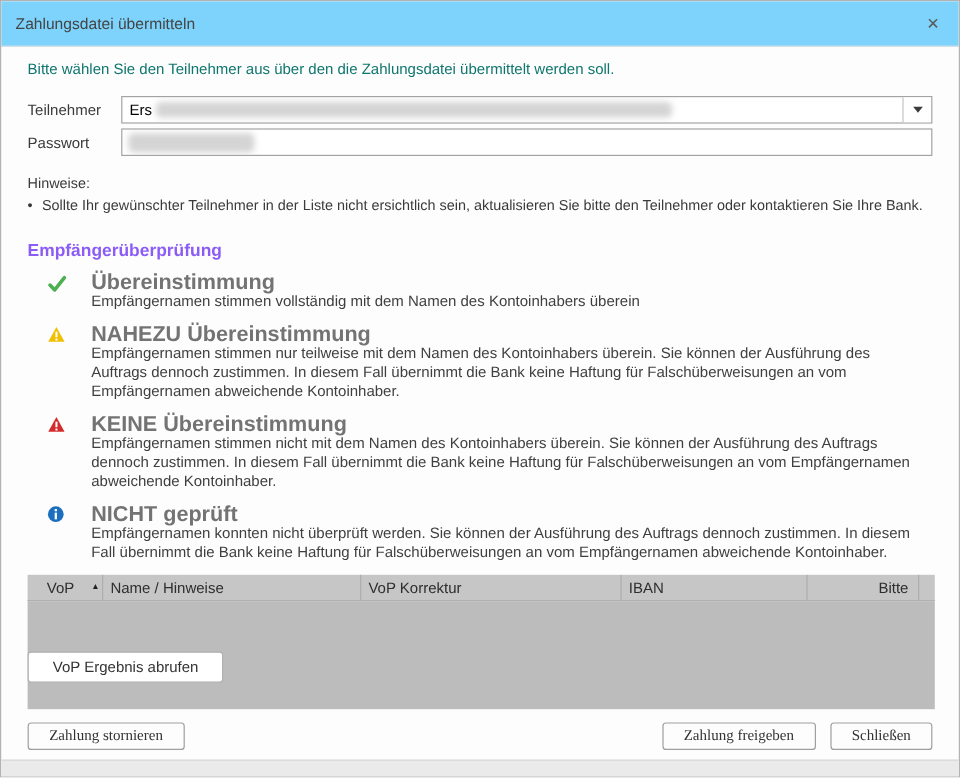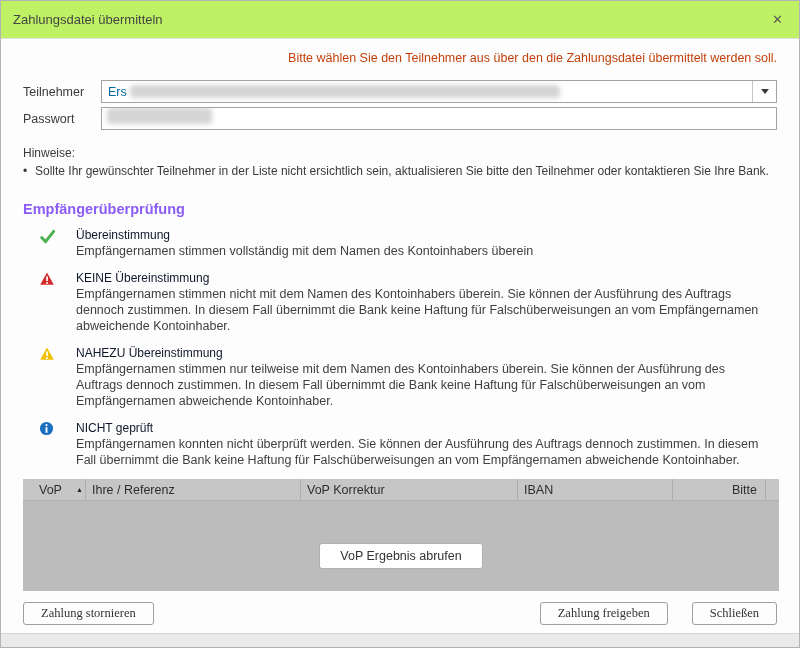--- a/index.html
+++ b/index.html
@@ -9,46 +9,46 @@
   .dialog {
     position: relative;
     width: 800px; height: 648px;
     background: #fdfdfd;
     border: 1px solid #b3b3b3;
     overflow: hidden;
   }
 
   
   .titlebar {
-    height: 38px; background: #bef264;
+    height: 38px; background: #7dd3fc;
     display: flex; align-items: center;
     padding: 16px 12px;
     font-size: 13px; color: #444;
     border-bottom: 1px solid #e0e0e0;
   }
   .titlebar .title { flex: 1; }
   .close-btn {
     font-size: 13px; color: #5a5a5a; cursor: pointer;
     padding: 2px 4px; line-height: 1;
   }
 
   
   .content { padding: 11px 22px 0 22px; }
 
-  .intro { font-size: 12.5px; line-height: 16px; color: #c2410c; text-align: right; }
+  .intro { font-size: 12.5px; line-height: 16px; color: #0f766e; }
 
   
   .form { margin-top: 14px; }
   .form-row { display: flex; align-items: center; margin-bottom: 4px; }
   .form-label { width: 78px; font-size: 12.5px; color: #3a3a3a; flex: none; }
   .field {
     flex: 1; height: 23px; background: #fff;
     border: 1px solid #a3a3a3;
-    display: flex; align-items: flex-start;
-    font-size: 12.5px; color: #0369a1;
+    display: flex; align-items: center;
+    font-size: 12.5px; color: #000000;
     overflow: hidden;
   }
   .combo-value { display:flex; align-items:center; flex:1; padding-left: 6px; height:100%; }
   .redact {
     background: #d4d4d4; border-radius: 4px;
     filter: blur(2.5px);
   }
   .redact.teilnehmer-blob { width: 430px; height: 13px; margin-left: 3px; }
   .redact.passwort-blob  { width: 105px; height: 16px; margin-left: 5px; }
   .combo-arrow-btn {
@@ -68,61 +68,61 @@
   .hinweise { margin-top: 15px; font-size: 12px; line-height: 16px; }
   .hinweise-item { margin-top: 2px; display: flex; }
   .bullet { width: 12px; flex: none; text-align: left; }
 
   
   .vop-heading { margin-top: 22px; font-size: 14.5px; font-weight: bold; color: #8b5cf6; }
   .vop-list { margin-top: 10px; }
   .vop-item { display: flex; margin-bottom: 11px; }
   .vop-icon { width: 53px; flex: none; padding-left: 16px; padding-top: 1px; }
   .vop-text { flex: 1; padding-right: 12px; }
-  .vop-title { font-size: 12px; font-weight: normal; color: #0f172a; line-height: 16px; }
+  .vop-title { font-size: 18px; font-weight: bold; color: #737373; line-height: 16px; }
   .vop-desc { font-size: 12.5px; line-height: 16px; color: #3f3f3f; }
 
   
   .vop-table { margin: 10px 22px 0 22px; width: 756px; }
   .table-header {
     display: flex; height: 22px; background: #c6c6c6;
     border-bottom: 1px solid #b0b0b0;
     font-size: 12.5px; color: #2e2e2e;
   }
   .th { display: flex; align-items: center; padding-left: 6px; border-right: 1px solid #aeaeae; cursor: pointer; }
   .th.col-vop { width: 63px; padding-left: 16px; }
   .th.col-name { width: 215px; }
   .th.col-korrektur { width: 217px; }
   .th.col-iban { width: 155px; }
   .th.col-betrag { width: 93px; justify-content: flex-end; padding-right: 8px; }
   .th.col-extra { width: 13px; border-right: none; }
   .sort-arrow { font-size: 7px; margin-left: 14px; color: #222; }
   .table-body {
     height: 90px; background: #bcbcbc;
-    display: flex; justify-content: center; align-items: flex-start;
+    display: flex; justify-content: flex-start; align-items: flex-start;
   }
   .fetch-btn {
     margin-top: 42px;
     background: #fff; border: 1px solid #b0b0b0; border-radius: 3px;
     font-family: "Liberation Sans", sans-serif;
     font-size: 12.5px; color: #333;
     padding: 5px 20px; cursor: pointer;
   }
 
   
   .button-row { display: flex; margin: 11px 22px 0 22px; }
   .btn {
     height: 23px; background: #fdfdfd;
     border: 1px solid #9f9f9f; border-radius: 3px;
     font-family: Liberation Serif, serif;
     font-size: 12.5px; color: #333;
     padding: 0 17px; cursor: pointer;
   }
   .spacer { flex: 1; }
-  .btn + .btn { margin-left: 24px; }
+  .btn + .btn { margin-left: 12px; }
 
   
   .footer-strip {
     position: absolute; left: 0; right: 0; bottom: 0; height: 14px;
     background: #eaeaea; border-top: 1px solid #d7d7d7;
   }
 </style>
 </head>
 <body>
 
@@ -178,42 +178,42 @@
         </span>
         <div class="vop-text">
           <div class="vop-title">Übereinstimmung</div>
           <div class="vop-desc">Empfängernamen stimmen vollständig mit dem Namen des Kontoinhabers überein</div>
         </div>
       </div>
 
       <div class="vop-item">
         <span class="vop-icon">
           <svg width="16" height="16" viewBox="0 0 16 16">
+            <path d="M8 1.4 L14.8 13.8 H1.2 Z" stroke-width="1.6" stroke-linejoin="round" fill="#f0c000"></path>
+            <rect x="7.2" y="5.4" width="1.7" height="4.6" fill="#ffffff"></rect>
+            <rect x="7.2" y="11.1" width="1.7" height="1.7" fill="#ffffff"></rect>
+          </svg>
+        </span>
+        <div class="vop-text">
+          <div class="vop-title">NAHEZU Übereinstimmung</div>
+          <div class="vop-desc">Empfängernamen stimmen nur teilweise mit dem Namen des Kontoinhabers überein. Sie können der Ausführung des Auftrags dennoch zustimmen. In diesem Fall übernimmt die Bank keine Haftung für Falschüberweisungen an vom Empfängernamen abweichende Kontoinhaber.</div>
+        </div>
+      </div>
+
+      <div class="vop-item">
+        <span class="vop-icon">
+          <svg width="16" height="16" viewBox="0 0 16 16">
             <path d="M8 1.4 L14.8 13.8 H1.2 Z" stroke-width="1.6" stroke-linejoin="round" fill="#d32b2b"></path>
             <rect x="7.2" y="5.4" width="1.7" height="4.6" fill="#ffffff"></rect>
             <rect x="7.2" y="11.1" width="1.7" height="1.7" fill="#ffffff"></rect>
           </svg>
         </span>
         <div class="vop-text">
           <div class="vop-title">KEINE Übereinstimmung</div>
           <div class="vop-desc">Empfängernamen stimmen nicht mit dem Namen des Kontoinhabers überein. Sie können der Ausführung des Auftrags dennoch zustimmen. In diesem Fall übernimmt die Bank keine Haftung für Falschüberweisungen an vom Empfängernamen abweichende Kontoinhaber.</div>
-        </div>
-      </div>
-
-      <div class="vop-item">
-        <span class="vop-icon">
-          <svg width="16" height="16" viewBox="0 0 16 16">
-            <path d="M8 1.4 L14.8 13.8 H1.2 Z" stroke-width="1.6" stroke-linejoin="round" fill="#f0c000"></path>
-            <rect x="7.2" y="5.4" width="1.7" height="4.6" fill="#ffffff"></rect>
-            <rect x="7.2" y="11.1" width="1.7" height="1.7" fill="#ffffff"></rect>
-          </svg>
-        </span>
-        <div class="vop-text">
-          <div class="vop-title">NAHEZU Übereinstimmung</div>
-          <div class="vop-desc">Empfängernamen stimmen nur teilweise mit dem Namen des Kontoinhabers überein. Sie können der Ausführung des Auftrags dennoch zustimmen. In diesem Fall übernimmt die Bank keine Haftung für Falschüberweisungen an vom Empfängernamen abweichende Kontoinhaber.</div>
         </div>
       </div>
 
       <div class="vop-item">
         <span class="vop-icon">
           <svg width="15" height="15" viewBox="0 0 16 16">
             <circle cx="8" cy="8" r="7" fill="#1c6fbe"></circle>
             <rect x="7" y="3.4" width="2" height="2" fill="#ffffff"></rect>
             <rect x="7" y="6.6" width="2" height="6" fill="#ffffff"></rect>
           </svg>
@@ -227,21 +227,21 @@
     </div>
   </div>
 
   <div class="vop-table">
     <div class="table-header">
       <div class="th col-vop">
         <span>VoP</span>
         <span class="sort-arrow">▲</span>
       </div>
       <div class="th col-name">
-        <span>Ihre / Referenz</span>
+        <span>Name / Hinweise</span>
       </div>
       <div class="th col-korrektur">
         <span>VoP Korrektur</span>
       </div>
       <div class="th col-iban">
         <span>IBAN</span>
       </div>
       <div class="th col-betrag">
         <span>Bitte</span>
       </div>

